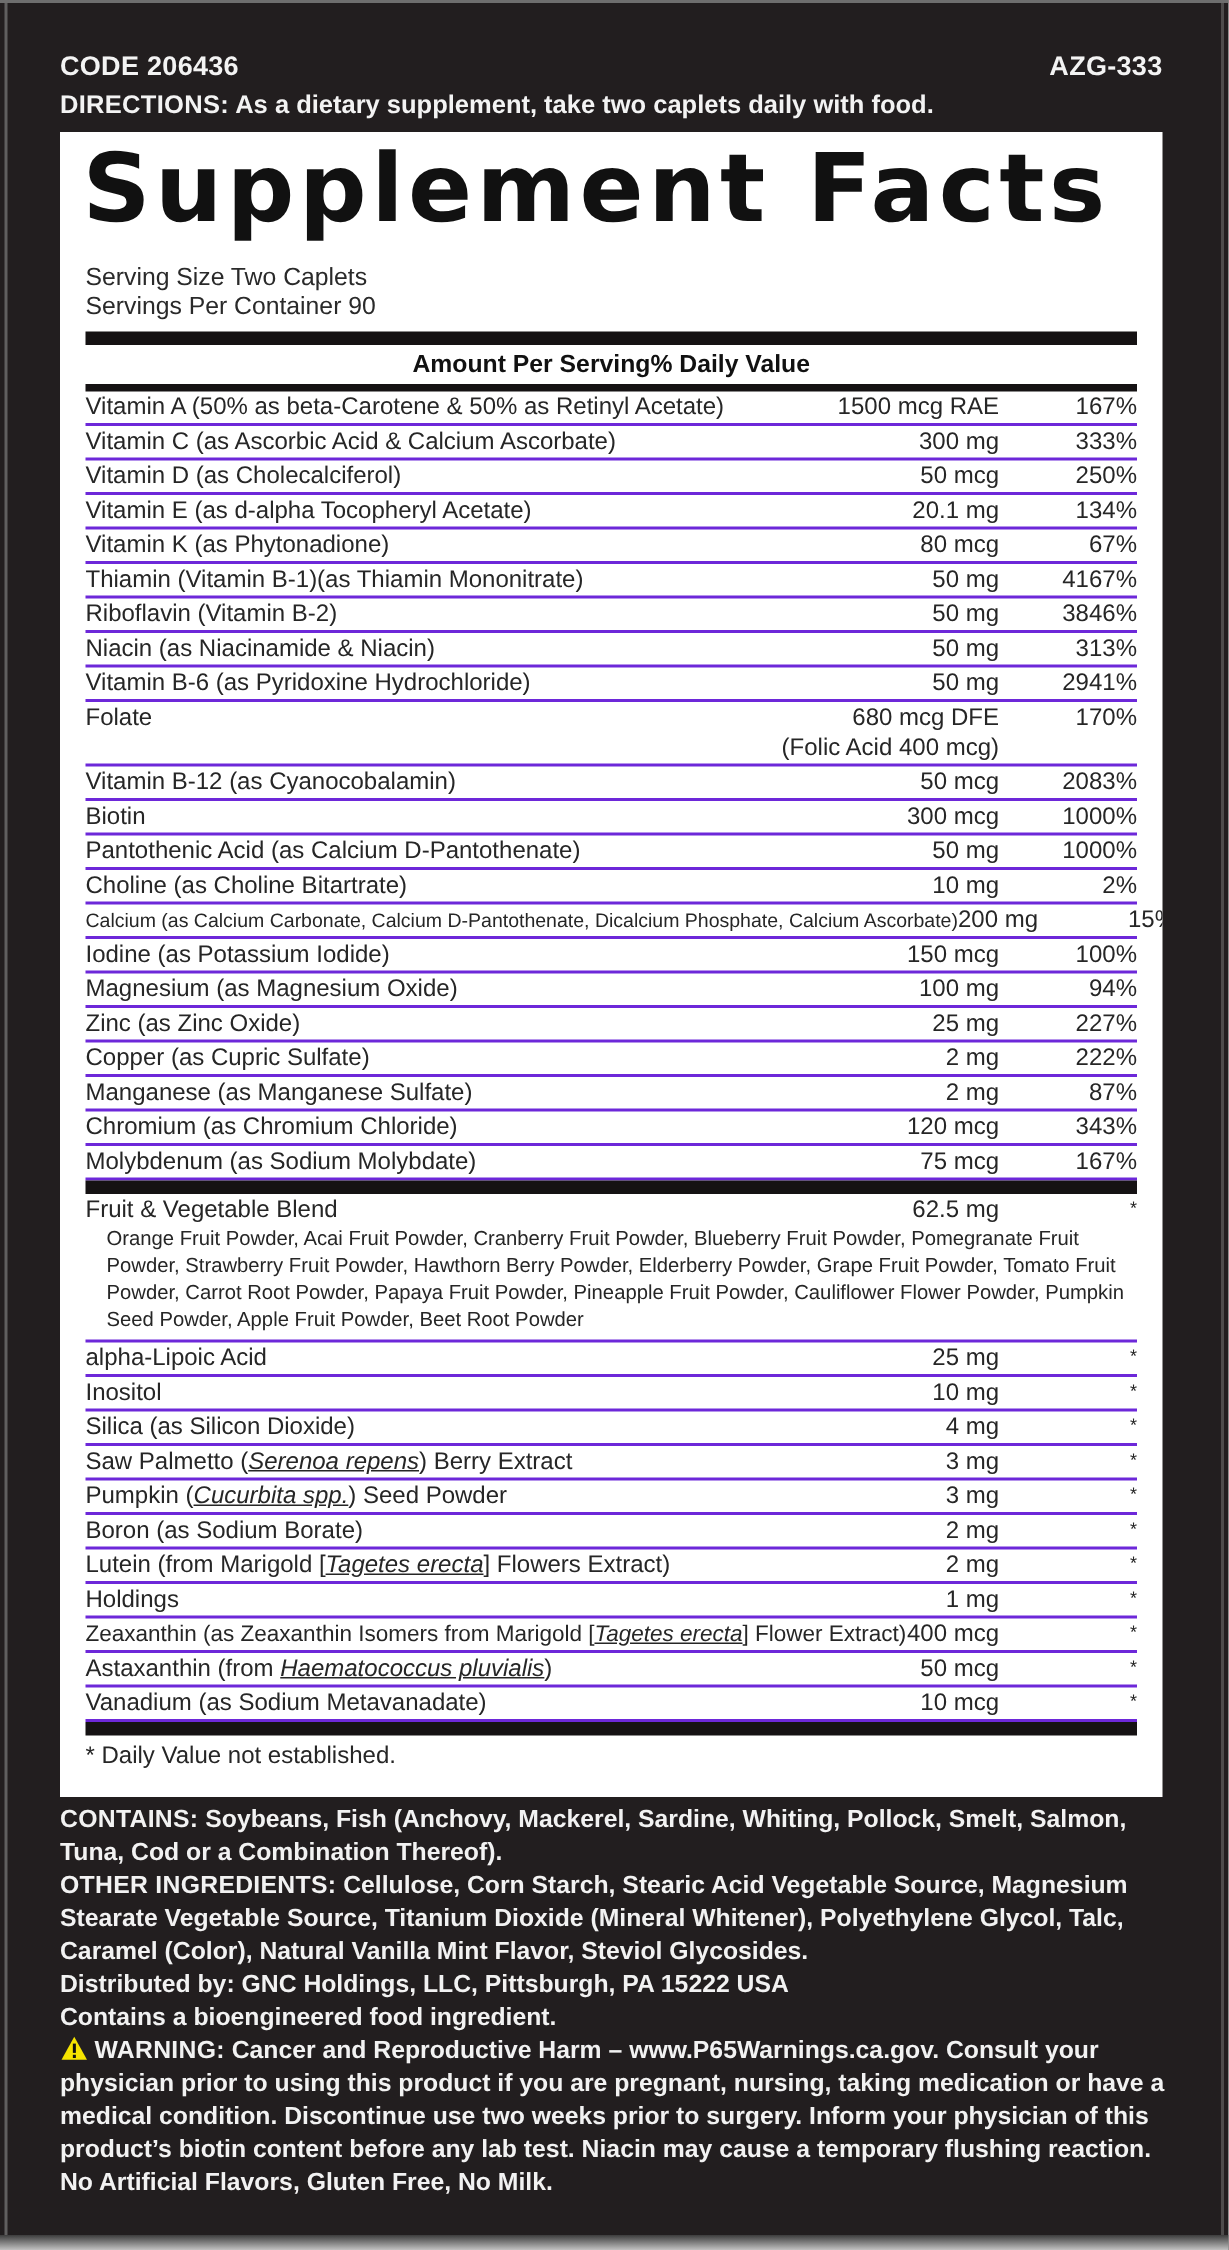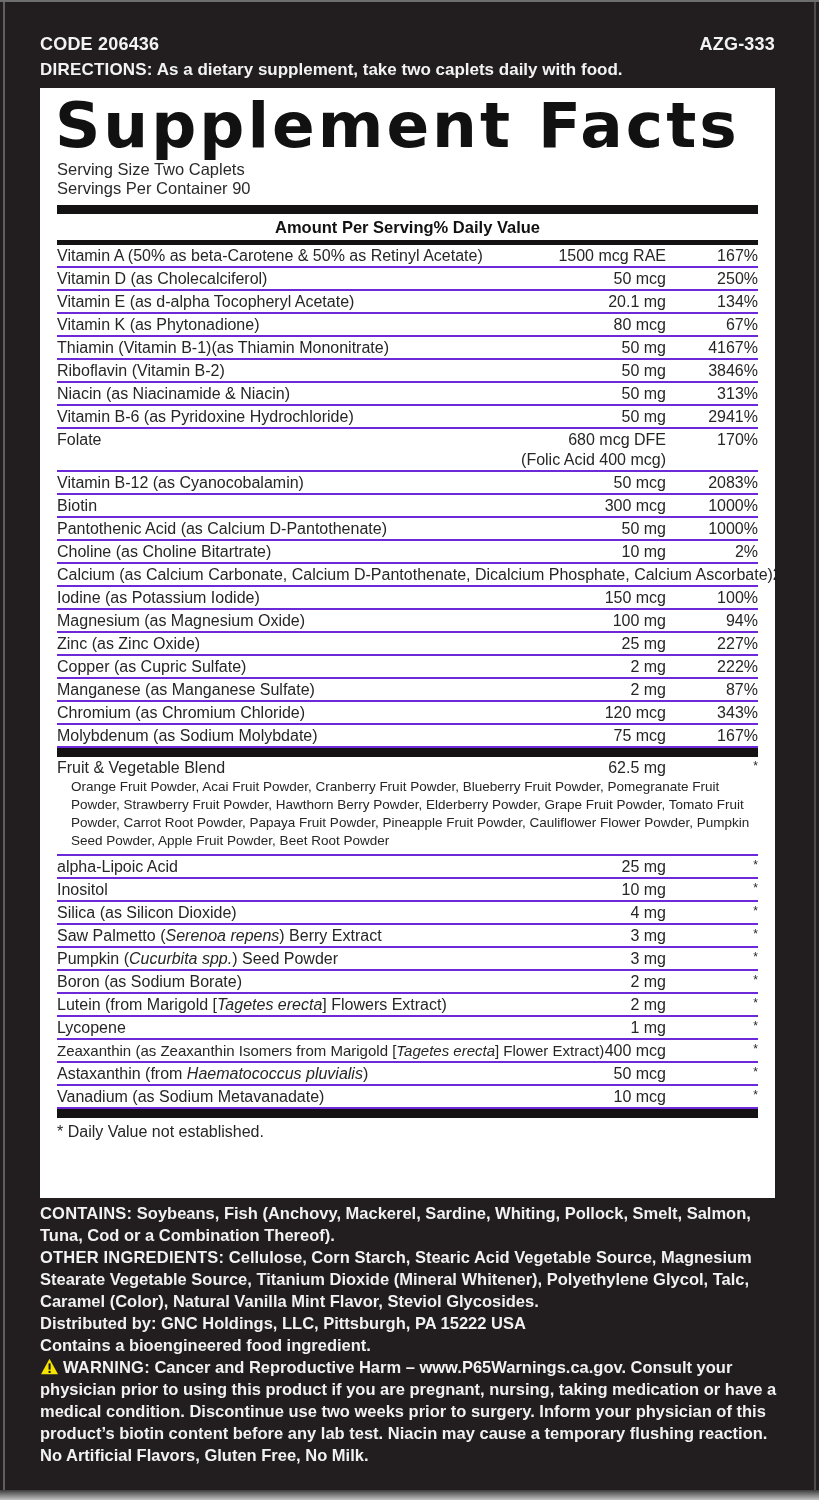--- a/index.html
+++ b/index.html
@@ -24,21 +24,21 @@
 
   
   .panel {
     position:absolute; left:40px; top:88px; width:735px; height:1110px;
     background:#ffffff; color:#262626; box-sizing:border-box;
     padding:8px 17px 8px 17px; overflow:hidden;
   }
   .sf-title {
     font-family:"DejaVu Sans", sans-serif; font-weight:bold;
     font-size:63px; line-height:60px; letter-spacing:3px; color:#111;
-    margin:0 0 4px -2px; white-space:nowrap;
+    margin:0 0 20px -2px; white-space:nowrap;
   }
   .serving { font-size:16.5px; line-height:19px; color:#2a2a2a; }
   .spacer6 { height:7px; }
   .bar9 { height:9px; background:#151213; }
   .bar5 { height:5px; background:#151213; }
   .colhead { display:flex; justify-content:center; align-items:flex-end;
     font-weight:bold; font-size:16.5px; color:#111; padding:4px 0 3px; }
 
   .srow { border-bottom:2px solid #6d28d9; }
   .line { display:flex; align-items:flex-start; padding:1px 0 0; }
@@ -48,21 +48,21 @@
   .dv.star { font-size:12px; line-height:13px; padding-top:2px; }
   .sub  { font-size:13.5px; line-height:18px; padding:0 0 4px 14px; white-space:normal; }
   .footnote { font-size:16px; line-height:20px; padding-top:4px; color:#262626; }
 
   
   .footer { position:absolute; left:40px; right:42px; top:1202px;
     color:#f2f2f2; font-weight:bold; font-size:16.5px; line-height:22px; }
   .footer p { margin:0; }
   .flabel { letter-spacing:.2px; }
   .warn-icon { display:inline-block; vertical-align:-2px; margin-right:4px; }
-  i { font-style:italic; }
+  i { font-style:italic;text-decoration:underline; }
 </style>
 </head>
 <body style="background: rgb(34, 30, 31);">
 
 <div class="top-line"></div>
 <div class="edge-left"></div>
 <div class="edge-right"></div>
 
 <div class="hdr">
   <div class="hdr-row">
@@ -87,20 +87,27 @@
   <div id="main-rows">
       <div class="srow">
         <div class="line">
           <span class="lbl">Vitamin A (50% as beta-Carotene &amp; 50% as Retinyl Acetate)</span>
           <span class="amt">1500 mcg RAE</span>
           <span class="dv">167%</span>
         </div>
       </div>
       <div class="srow">
         <div class="line">
+          <span class="lbl">Vitamin C (as Ascorbic Acid &amp; Calcium Ascorbate)</span>
+          <span class="amt">300 mg</span>
+          <span class="dv">333%</span>
+        </div>
+      </div>
+      <div class="srow">
+        <div class="line">
           <span class="lbl">Vitamin D (as Cholecalciferol)</span>
           <span class="amt">50 mcg</span>
           <span class="dv">250%</span>
         </div>
       </div>
       <div class="srow">
         <div class="line">
           <span class="lbl">Vitamin E (as d-alpha Tocopheryl Acetate)</span>
           <span class="amt">20.1 mg</span>
           <span class="dv">134%</span>
@@ -171,21 +178,21 @@
       </div>
       <div class="srow">
         <div class="line">
           <span class="lbl">Choline (as Choline Bitartrate)</span>
           <span class="amt">10 mg</span>
           <span class="dv">2%</span>
         </div>
       </div>
       <div class="srow">
         <div class="line">
-          <span class="lbl" style="font-size: 16px; text-align: right;">Calcium (as Calcium Carbonate, Calcium D-Pantothenate, Dicalcium Phosphate, Calcium Ascorbate)</span>
+          <span class="lbl" style="font-size: 13px; text-align: right;">Calcium (as Calcium Carbonate, Calcium D-Pantothenate, Dicalcium Phosphate, Calcium Ascorbate)</span>
           <span class="amt">200 mg</span>
           <span class="dv">15%</span>
         </div>
       </div>
       <div class="srow">
         <div class="line">
           <span class="lbl">Iodine (as Potassium Iodide)</span>
           <span class="amt">150 mcg</span>
           <span class="dv">100%</span>
         </div>
@@ -289,21 +296,21 @@
       </div>
       <div class="srow">
         <div class="line">
           <span class="lbl">Lutein (from Marigold [<i>Tagetes erecta</i>] Flowers Extract)</span>
           <span class="amt">2 mg</span>
           <span class="dv star">*</span>
         </div>
       </div>
       <div class="srow">
         <div class="line">
-          <span class="lbl">Lycopene</span>
+          <span class="lbl">Holdings</span>
           <span class="amt">1 mg</span>
           <span class="dv star">*</span>
         </div>
       </div>
       <div class="srow">
         <div class="line">
           <span class="lbl" style="font-size: 15px;">Zeaxanthin (as Zeaxanthin Isomers from Marigold [<i>Tagetes erecta</i>] Flower Extract)</span>
           <span class="amt">400 mcg</span>
           <span class="dv star">*</span>
         </div>

